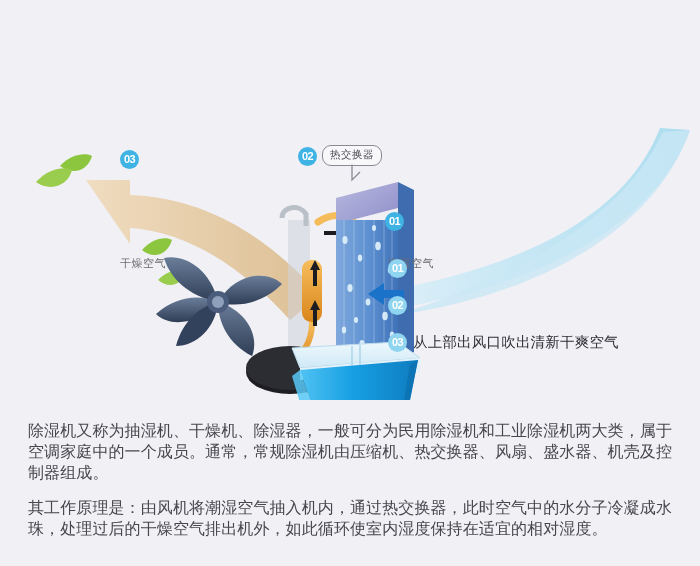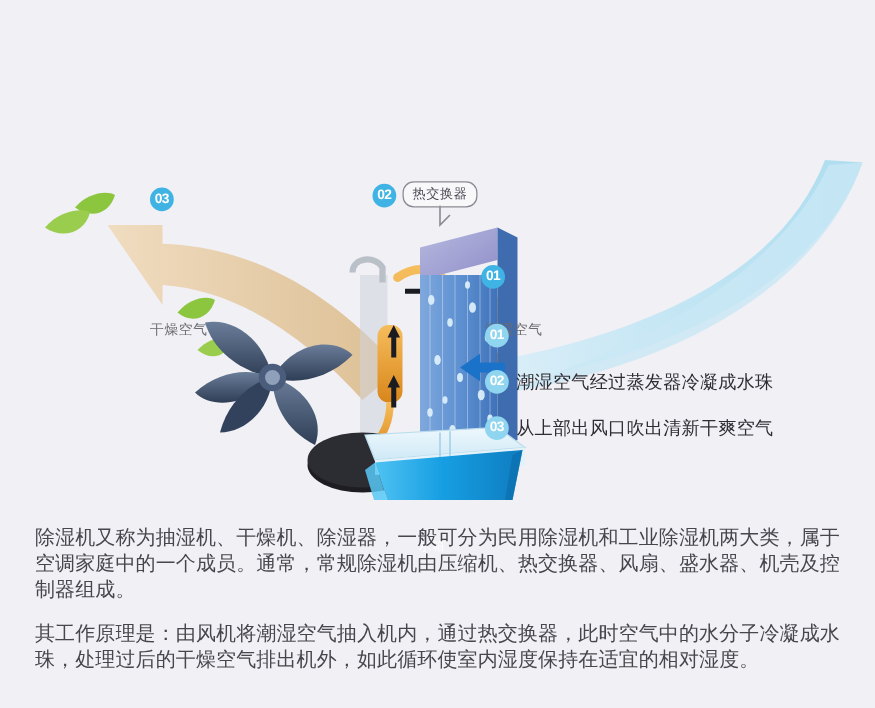--- a/index.html
+++ b/index.html
@@ -322,21 +322,20 @@
     <div class="callout" style="left:322px; top:25px;">热交换器</div>
   </div>
 
 
   <div class="steps">
     <div class="step-row">
       <span class="step-num">01</span>
     </div>
     <div class="step-row">
       <span class="step-num">02</span>
-      <span class="step-text">潮湿空气经过蒸发器冷凝成水珠</span>
     </div>
     <div class="step-row">
       <span class="step-num">03</span>
       <span class="step-text">从上部出风口吹出清新干爽空气</span>
     </div>
   </div>
 
   <div class="body-copy">
     <p class="para">除湿机又称为抽湿机、干燥机、除湿器，一般可分为民用除湿机和工业除湿机两大类，属于空调家庭中的一个成员。通常，常规除湿机由压缩机、热交换器、风扇、盛水器、机壳及控制器组成。</p>
     <p class="para">其工作原理是：由风机将潮湿空气抽入机内，通过热交换器，此时空气中的水分子冷凝成水珠，处理过后的干燥空气排出机外，如此循环使室内湿度保持在适宜的相对湿度。</p>

